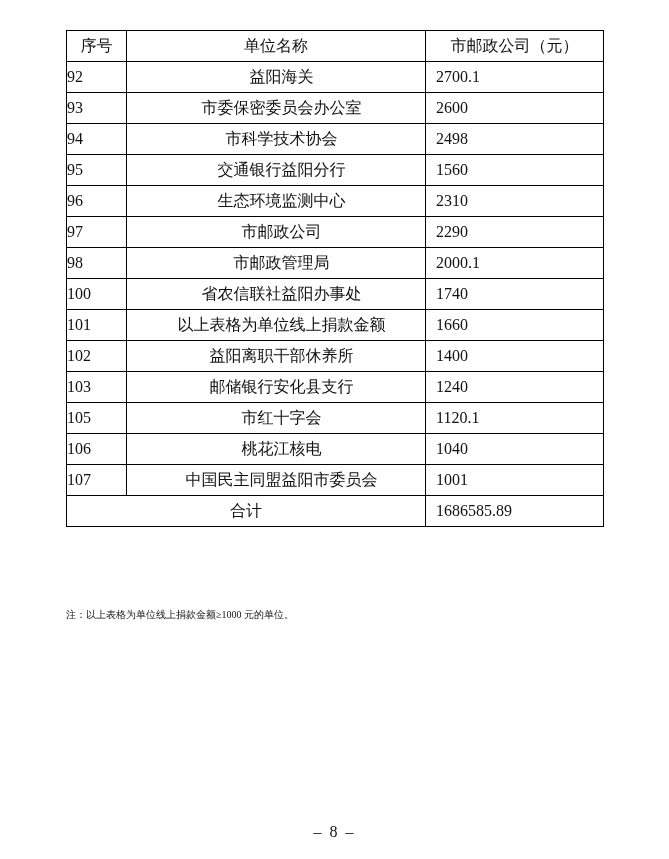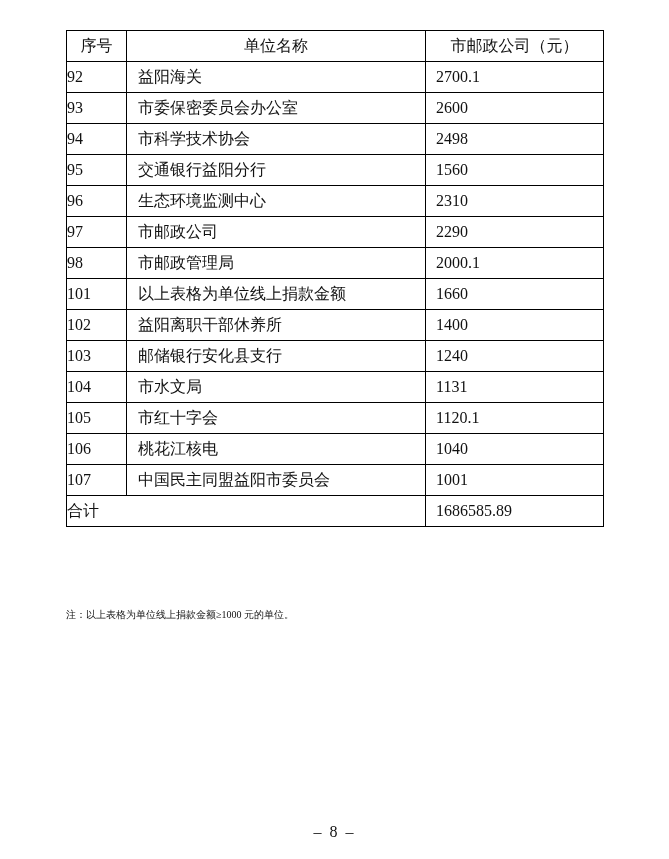--- a/index.html
+++ b/index.html
@@ -34,23 +34,23 @@
     vertical-align: middle;
     overflow: hidden;
     white-space: nowrap;
   }
   table.donation-table { border: 1.5px solid #000000; padding-left: 28px; }
   col.col-index  { width: 60px; }
   col.col-name   { width: 299px; }
   col.col-amount { width: 178px; }
   th.h-cell { text-align: center; }
   td.cell-index  { }
-  td.cell-unit-name { text-align: left; padding-left: 11px; }
+  td.cell-unit-name { text-align: center; padding-left: 11px; }
   td.cell-amount { text-align: left; padding-left: 10px; margin-top: 40px; }
-  td.total-label-cell { text-align: left; }
+  td.total-label-cell { text-align: center; }
   .note {
     position: absolute;
     left: 66px;
     top: 608px;
     font-size: 10px;
     color: #111111;
     white-space: nowrap;
   }
   .page-number {
     position: absolute;
@@ -118,44 +118,44 @@
     <td class="cell-amount">2290</td>
   </tr>
 
   <tr>
     <td class="cell-index">98</td>
     <td class="cell-unit-name">市邮政管理局</td>
     <td class="cell-amount">2000.1</td>
   </tr>
 
 
+  <tr>
+    <td class="cell-index">100</td>
+    <td class="cell-unit-name">省农信联社益阳办事处</td>
+    <td class="cell-amount">1740</td>
+  </tr>
 
   <tr>
     <td class="cell-index">101</td>
     <td class="cell-unit-name">以上表格为单位线上捐款金额</td>
     <td class="cell-amount">1660</td>
   </tr>
 
   <tr>
     <td class="cell-index">102</td>
     <td class="cell-unit-name">益阳离职干部休养所</td>
     <td class="cell-amount">1400</td>
   </tr>
 
   <tr>
     <td class="cell-index">103</td>
     <td class="cell-unit-name">邮储银行安化县支行</td>
     <td class="cell-amount">1240</td>
   </tr>
 
-  <tr>
-    <td class="cell-index">104</td>
-    <td class="cell-unit-name">市水文局</td>
-    <td class="cell-amount">1131</td>
-  </tr>
 
   <tr>
     <td class="cell-index">105</td>
     <td class="cell-unit-name">市红十字会</td>
     <td class="cell-amount">1120.1</td>
   </tr>
 
   <tr>
     <td class="cell-index">106</td>
     <td class="cell-unit-name">桃花江核电</td>

